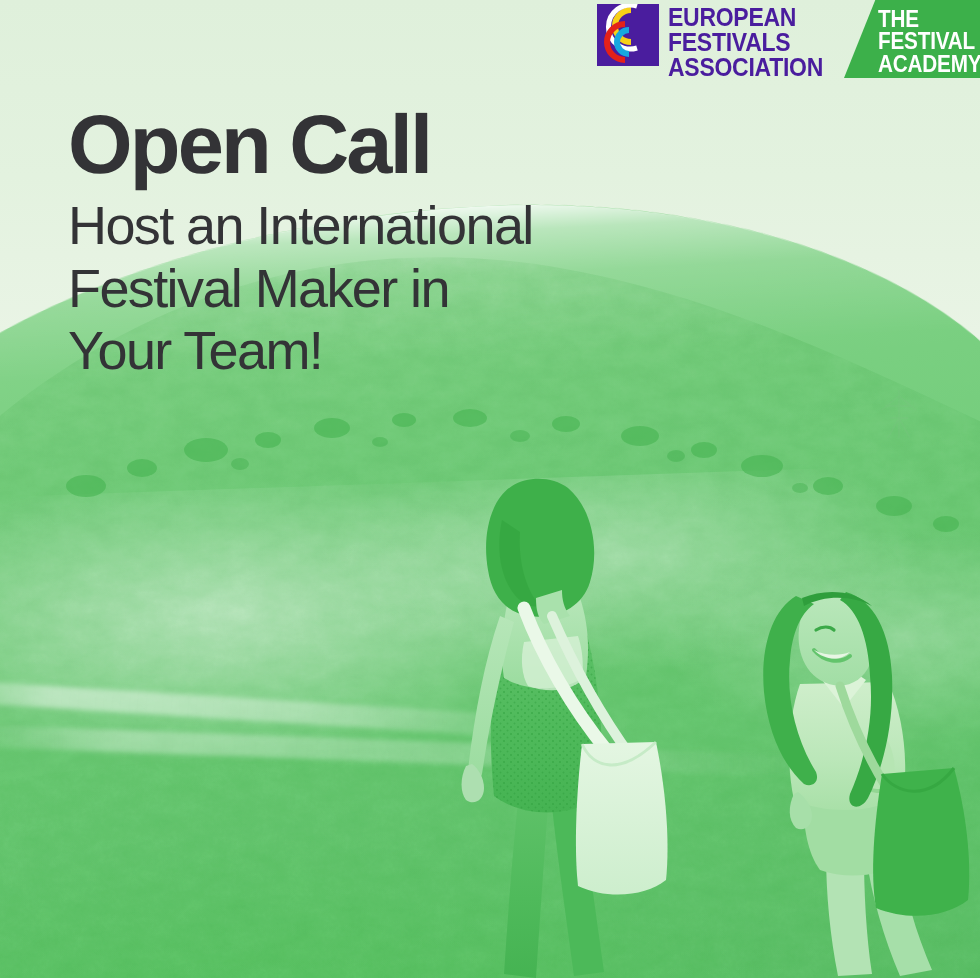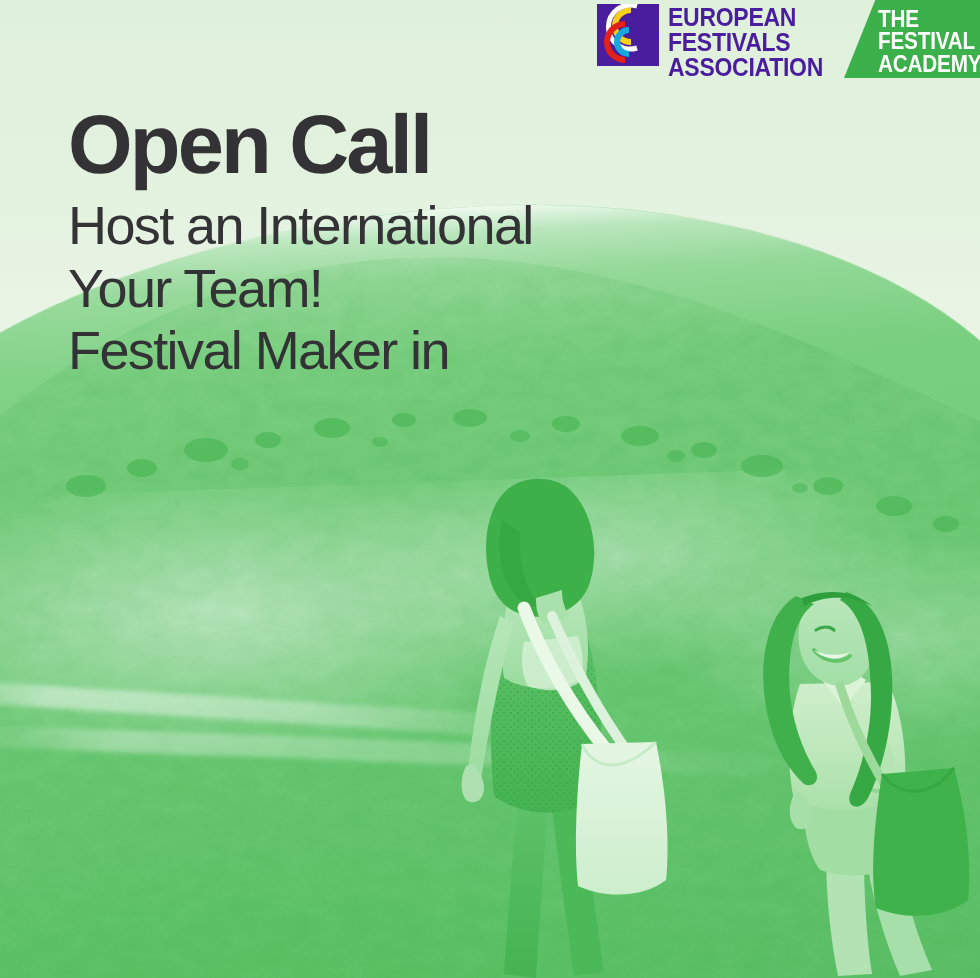--- a/index.html
+++ b/index.html
@@ -476,18 +476,18 @@
     </div>
 
   </div>
 
   <div class="copy">
     <h1 class="headline">
       <span class="l1">Open Call</span>
     </h1>
     <p class="subhead">
       <span>Host an International</span>
+      <span>Festival Maker in</span>
       <span>Your Team!</span>
-      <span>Festival Maker in</span>
     </p>
   </div>
 
 </div>
 
 </body></html>

